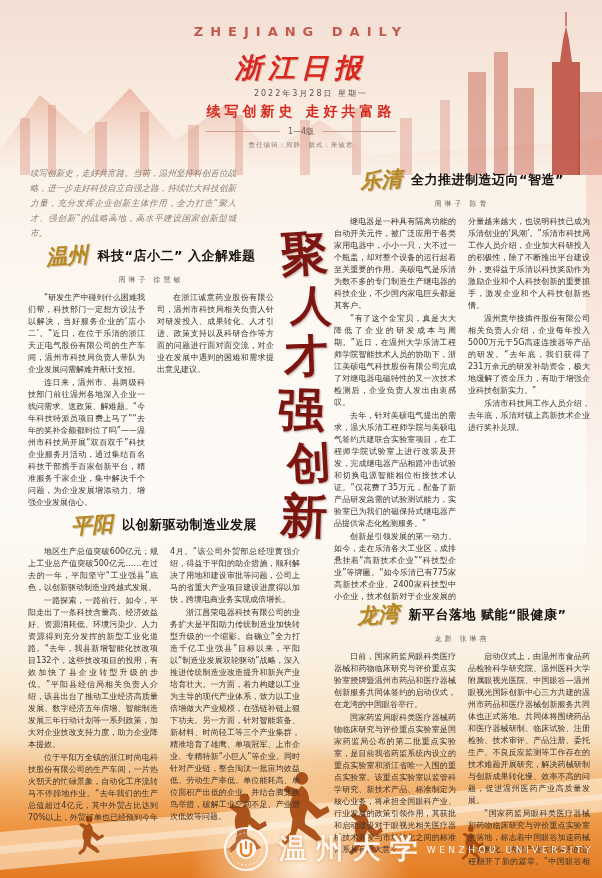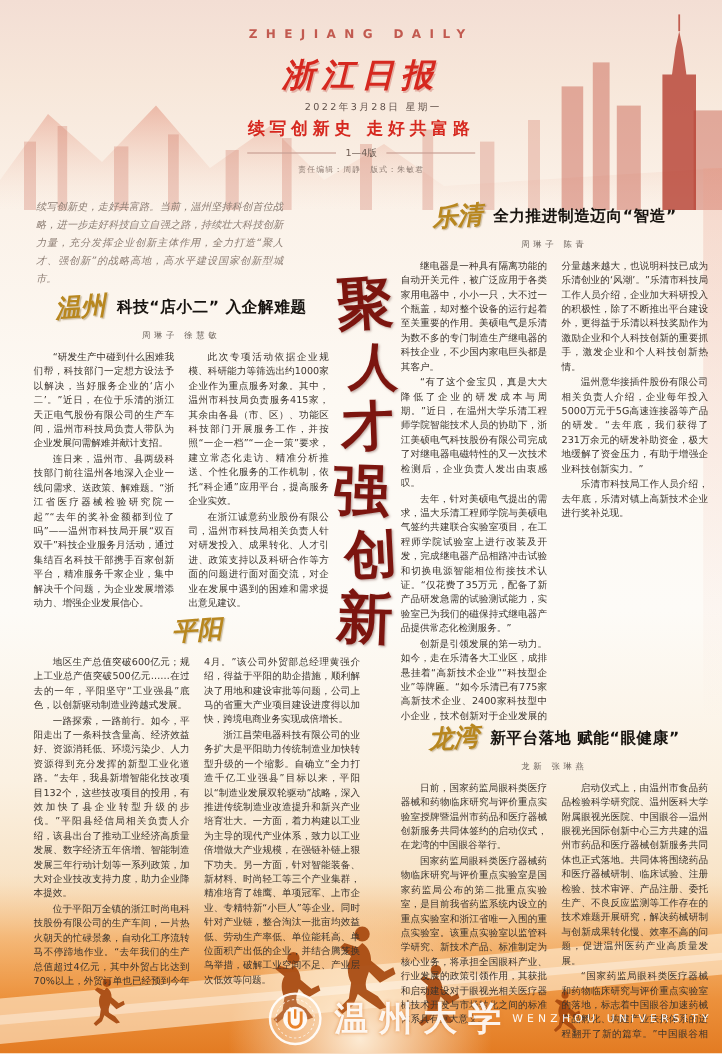--- a/index.html
+++ b/index.html
@@ -11,21 +11,21 @@
       #fbf1e2 74%,#f8e3c6 84%,#f2c493 92%,#eca45c 100%);
   }
   svg{display:block;}
   .skyline{position:absolute;top:0;left:0;}
   .bottomart{position:absolute;bottom:0;left:0;}
   .edgeband{position:absolute;right:0;top:140px;width:16px;height:460px;
     background:linear-gradient(180deg,rgba(233,158,138,.30),rgba(250,235,225,0));}
 
   
   .masthead{position:absolute;top:24px;left:0;width:100%;text-align:center;z-index:5;}
-  .m-en{font-size:10px;letter-spacing:7px;color:#c25a50;font-weight:600;}
+  .m-en{font-size:13px;letter-spacing:7px;color:#c25a50;font-weight:600;}
   .m-cn{font-size:27px;line-height:1.1;color:#d6281f;font-weight:900;
     font-family:"DejaVu Serif",serif;font-style:italic;letter-spacing:6px;
     margin-top:14px;text-shadow:1px 1px 0 rgba(170,20,10,.25);}
   .m-date{font-size:8px;color:#5f4f48;margin-top:5px;letter-spacing:2px;padding-left:20px;}
   .m-slogan{font-size:14px;color:#d6281f;font-weight:800;letter-spacing:4px;margin-top:4px;}
   .m-edition{font-size:8px;color:#6d5b52;margin-top:5px;
     display:flex;align-items:center;justify-content:center;gap:8px;}
   .m-edition::before,.m-edition::after{content:"";width:74px;border-top:1px solid #c9a093;}
   .m-credits{font-size:6.5px;color:#8e7d74;margin-top:4px;letter-spacing:1px;}
 
@@ -130,22 +130,21 @@
   </div>
 
   <div class="article" id="art-wenzhou">
     <div class="art-head">
       <span class="tag">温州</span>
       <span class="headline">科技“店小二” 入企解难题</span>
     </div>
     <div class="byline">周琳子 徐慧敏</div>
     <div class="body">
       <p>“研发生产中碰到什么困难我们帮，科技部门一定想方设法予以解决，当好服务企业的‘店小二’。”近日，在位于乐清的浙江天正电气股份有限公司的生产车间，温州市科技局负责人带队为企业发展问需解难并献计支招。</p>
-      <p>连日来，温州市、县两级科技部门前往温州各地深入企业一线问需求、送政策、解难题。“浙江省医疗器械检验研究院一起”“去年的奖补金额都到位了吗”——温州市科技局开展“双百双千”科技企业服务月活动，通过集结百名科技干部携手百家创新平台，精准服务千家企业，集中解决千个问题，为企业发展增添动力、增强企业发展信心。</p>
-      <p>此次专项活动依据企业规模、科研能力等筛选出约1000家企业作为重点服务对象。其中，温州市科技局负责服务415家，其余由各县（市、区）、功能区科技部门开展服务工作，并按照“一企一档”“一企一策”要求，建立常态化走访、精准分析推送、个性化服务的工作机制，依托“科企通”应用平台，提高服务企业实效。</p>
+      <p>连日来，温州市、县两级科技部门前往温州各地深入企业一线问需求、送政策、解难题。“今年科技特派员项目费上马了”“去年的奖补金额都到位了吗”——温州市科技局开展“双百双千”科技企业服务月活动，通过集结百名科技干部携手百家创新平台，精准服务千家企业，集中解决千个问题，为企业发展增添动力、增强企业发展信心。</p>
       <p>在浙江诚意药业股份有限公司，温州市科技局相关负责人针对研发投入、成果转化、人才引进、政策支持以及科研合作等方面的问题进行面对面交流，对企业在发展中遇到的困难和需求提出意见建议。</p>
 
     </div>
   </div>
 
   <div class="article" id="art-leqing">
     <div class="art-head">
       <span class="tag">乐清</span>
       <span class="headline">全力推进制造迈向“智造”</span>
     </div>
@@ -156,20 +155,21 @@
       <p>去年，针对美硕电气提出的需求，温大乐清工程师学院与美硕电气签约共建联合实验室项目，在工程师学院试验室上进行改装及开发，完成继电器产品相路冲击试验和切换电源智能相位衔接技术认证。“仅花费了35万元，配备了新产品研发急需的试验测试能力，实验室已为我们的磁保持式继电器产品提供常态化检测服务。”</p>
       <p>创新是引领发展的第一动力。如今，走在乐清各大工业区，成排悬挂着“高新技术企业”“科技型企业”等牌匾。“如今乐清已有775家高新技术企业、2400家科技型中小企业，技术创新对于企业发展的分量越来越大，也说明科技已成为乐清创业的‘风潮’。”乐清市科技局工作人员介绍，企业加大科研投入的积极性，除了不断推出平台建设外，更得益于乐清以科技奖励作为激励企业和个人科技创新的重要抓手，激发企业和个人科技创新热情。</p>
       <p>温州意华接插件股份有限公司相关负责人介绍，企业每年投入5000万元于5G高速连接器等产品的研发。“去年底，我们获得了231万余元的研发补助资金，极大地缓解了资金压力，有助于增强企业科技创新实力。”</p>
       <p>乐清市科技局工作人员介绍，去年底，乐清对镇上高新技术企业进行奖补兑现。</p>
     </div>
   </div>
 
   <div class="article" id="art-pingyang">
     <div class="art-head">
       <span class="tag">平阳</span>
+      <span class="headline">以创新驱动制造业发展</span>
     </div>
     <div class="body">
       <p>地区生产总值突破600亿元；规上工业总产值突破500亿元……在过去的一年，平阳坚守“工业强县”底色，以创新驱动制造业跨越式发展。</p>
       <p>一路探索，一路前行。如今，平阳走出了一条科技含量高、经济效益好、资源消耗低、环境污染少、人力资源得到充分发挥的新型工业化道路。“去年，我县新增智能化技改项目132个，这些技改项目的投用，有效加快了县企业转型升级的步伐。”平阳县经信局相关负责人介绍，该县出台了推动工业经济高质量发展、数字经济五年倍增、智能制造发展三年行动计划等一系列政策，加大对企业技改支持力度，助力企业降本提效。</p>
       <p>位于平阳万全镇的浙江时尚电科技股份有限公司的生产车间，一片热火朝天的忙碌景象，自动化工序流转马不停蹄地作业。“去年我们的生产总值超过4亿元，其中外贸占比达到70%以上，外贸订单也已经预到今年4月。”该公司外贸部总经理黄强介绍，得益于平阳的助企措施，顺利解决了用地和建设审批等问题，公司上马的省重大产业项目建设进度得以加快，跨境电商业务实现成倍增长。</p>
       <p>浙江昌荣电器科技有限公司的业务扩大是平阳助力传统制造业加快转型升级的一个缩影。自确立“全力打造千亿工业强县”目标以来，平阳以“制造业发展双轮驱动”战略，深入推进传统制造业改造提升和新兴产业培育壮大。一方面，着力构建以工业为主导的现代产业体系，致力以工业倍增做大产业规模，在强链补链上狠下功夫。另一方面，针对智能装备、新材料、时尚轻工等三个产业集群，精准培育了雄鹰、单项冠军、上市企业、专精特新“小巨人”等企业。同时针对产业链，整合淘汰一批亩均效益低、劳动生产率低、单位能耗高、单位面积产出低的企业，并结合腾笼换鸟举措，破解工业空间不足、产业层次低效等问题。</p>
 
     </div>
   </div>
 

